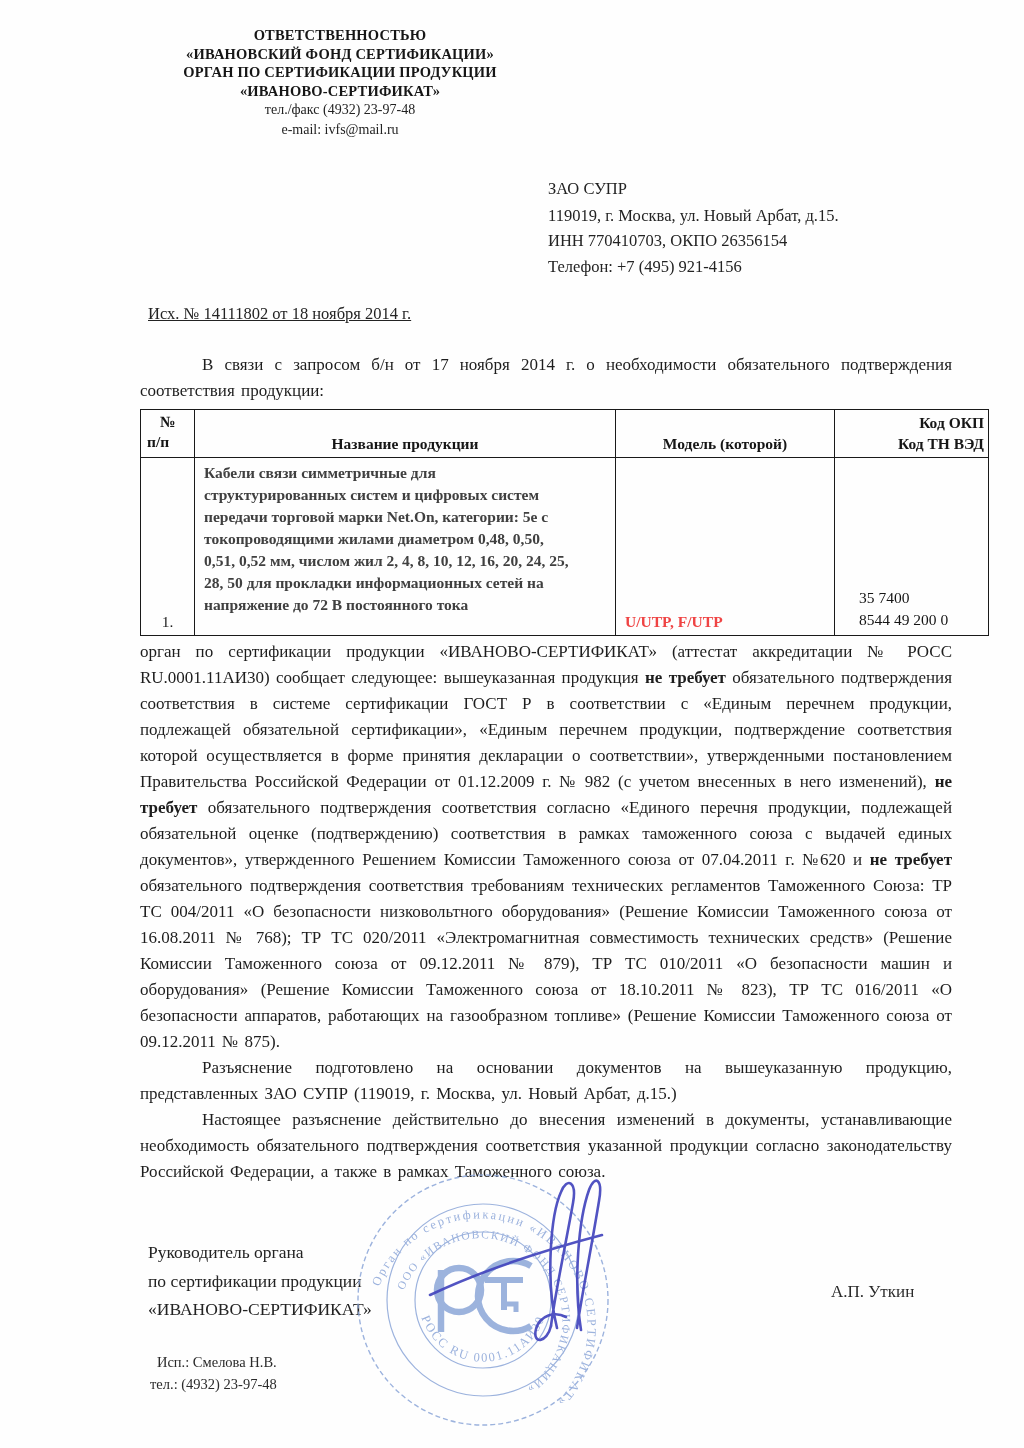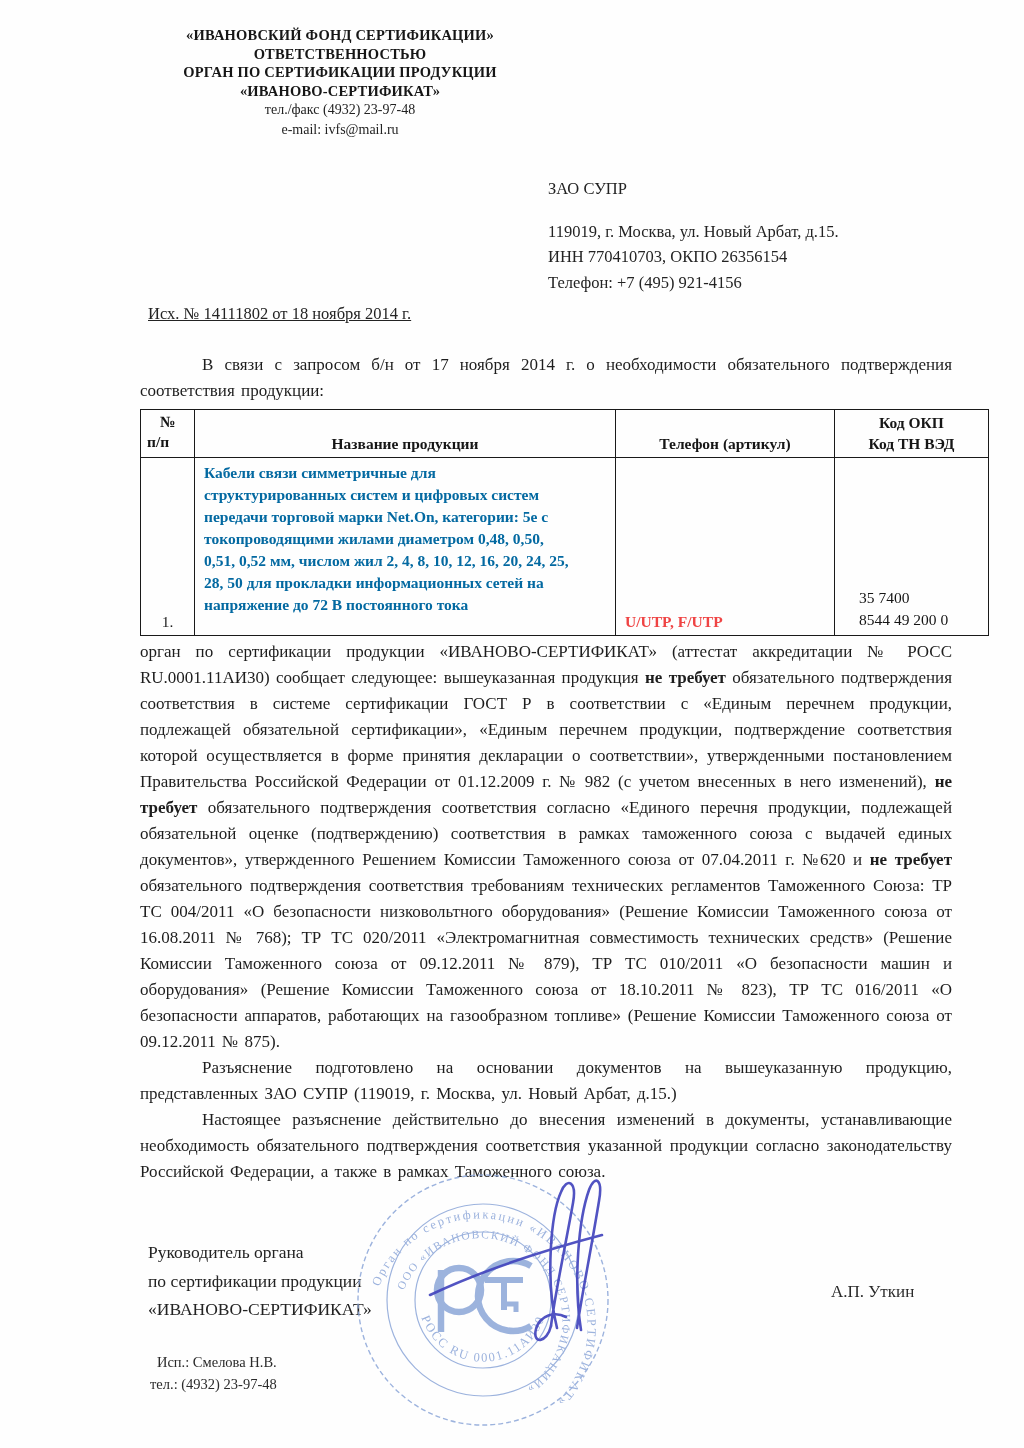--- a/index.html
+++ b/index.html
@@ -14,66 +14,66 @@
   .page{position:absolute;inset:0;background:#fefefe;}
 
   
   .org-header{position:absolute;left:150px;top:26px;width:380px;text-align:center;}
   .org-bold{font-weight:bold;font-size:14.5px;line-height:18.5px;letter-spacing:.2px;color:#161616;}
   .org-plain{font-size:14px;line-height:19.5px;color:#222;}
   .org-plain.first{margin-top:2px;}
 
   
   .recipient{position:absolute;left:548px;top:176px;font-size:16.5px;line-height:25.5px;color:#232323;}
-  .recipient .r-name{margin-bottom:17px;}
+  .recipient .r-name{margin-bottom:1px;}
 
   
   .ref{position:absolute;left:148px;top:304px;font-size:16.5px;color:#232323;text-decoration:underline;}
 
   
   .content{position:absolute;left:140px;top:352px;width:812px;}
   p{margin:0;}
   .body-p{font-size:17px;line-height:26px;text-align:justify;word-spacing:2px;color:#1d1d1d;}
   .indent{text-indent:62px;}
   .b{font-weight:bold;}
 
   
   table{border-collapse:collapse;width:812px;margin-top:5px;table-layout:fixed;}
   th,td{border:1.6px solid #1a1a1a;}
   th{font-size:15.5px;font-weight:bold;line-height:20px;padding:2px 4px 3px;color:#161616;}
   th.h-num{width:45px;vertical-align:top;text-align:center;}
   th.h-num .l2{text-align:left;padding-left:2px;}
   th.h-name{width:412px;vertical-align:bottom;text-align:center;}
   th.h-model{width:210px;vertical-align:bottom;text-align:center;}
-  th.h-code{width:145px;vertical-align:middle;text-align:center;line-height:21px;}
+  th.h-code{width:145px;vertical-align:middle;text-align:right;line-height:21px;}
   td{font-size:15.5px;}
   tr.data-row{height:178px;}
   td.d-num{vertical-align:bottom;text-align:center;padding-bottom:4px;}
-  td.d-name{vertical-align:top;font-weight:bold;line-height:22px;padding:4px 42px 16px 9px;color:#0369a1;}
+  td.d-name{vertical-align:top;font-weight:bold;line-height:22px;padding:4px 42px 16px 9px;color:#404040;}
   td.d-model{vertical-align:bottom;font-weight:bold;padding:2px 6px 4px 9px;color:#ef4444;}
   td.d-code{vertical-align:bottom;font-weight:normal;line-height:22px;padding:2px 4px 4px 24px;color:#141414;}
 
   
   .sign-role{position:absolute;left:148px;top:1238px;font-size:17.5px;line-height:28.5px;color:#232323;}
   .signer{position:absolute;left:815px;top:1282px;font-size:17px;color:#2a2a2a;margin-left:16px;}
   .footer{position:absolute;left:150px;top:1352px;font-size:14.5px;line-height:21.5px;color:#2a2a2a;text-align:right;}
 
   .stamp-svg{position:absolute;left:345px;top:1168px;width:290px;height:280px;pointer-events:none;}
   .stamp-ink{fill:#8ca6d8;}
   .stamp-stroke{stroke:#8ca6d8;fill:none;}
   .sig-stroke{stroke:#4345bd;fill:none;stroke-linecap:round;opacity:.92;}
 </style>
 </head>
 <body>
 
 <div class="page">
 
   <header class="org-header">
+    <div class="org-bold">ОТВЕТСТВЕННОСТЬЮ</div>
     <div class="org-bold">«ИВАНОВСКИЙ ФОНД СЕРТИФИКАЦИИ»</div>
-    <div class="org-bold">ОТВЕТСТВЕННОСТЬЮ</div>
     <div class="org-bold">ОРГАН ПО СЕРТИФИКАЦИИ ПРОДУКЦИИ</div>
     <div class="org-bold">«ИВАНОВО-СЕРТИФИКАТ»</div>
     <div class="org-plain">тел./факс (4932) 23-97-48</div>
     <div class="org-plain">e-mail: ivfs@mail.ru</div>
   </header>
 
   <section class="recipient">
     <div class="r-name">ЗАО СУПР</div>
     <div>119019, г. Москва, ул. Новый Арбат, д.15.</div>
     <div>ИНН 770410703, ОКПО 26356154</div>
@@ -86,21 +86,21 @@
     <p class="body-p indent">В связи с запросом б/н от 17 ноября 2014 г. о необходимости обязательного подтверждения соответствия продукции:</p>
 
     <table>
       <thead>
         <tr>
           <th class="h-num">
             <div>№</div>
             <div class="l2">п/п</div>
           </th>
           <th class="h-name">Название продукции</th>
-          <th class="h-model">Телефон (артикул)</th>
+          <th class="h-model">Модель (которой)</th>
           <th class="h-code">
             <div>Код ОКП</div>
             <div>Код ТН ВЭД</div>
           </th>
         </tr>
       </thead>
       <tbody>
         <tr class="data-row">
           <td class="d-num">1.</td>
           <td class="d-name">Кабели связи симметричные для структурированных систем и цифровых систем передачи торговой марки Net.On, категории: 5е с токопроводящими  жилами диаметром 0,48, 0,50, 0,51, 0,52 мм, числом жил 2, 4, 8, 10, 12, 16, 20, 24, 25, 28, 50 для прокладки информационных сетей на напряжение до 72 В постоянного тока</td>

